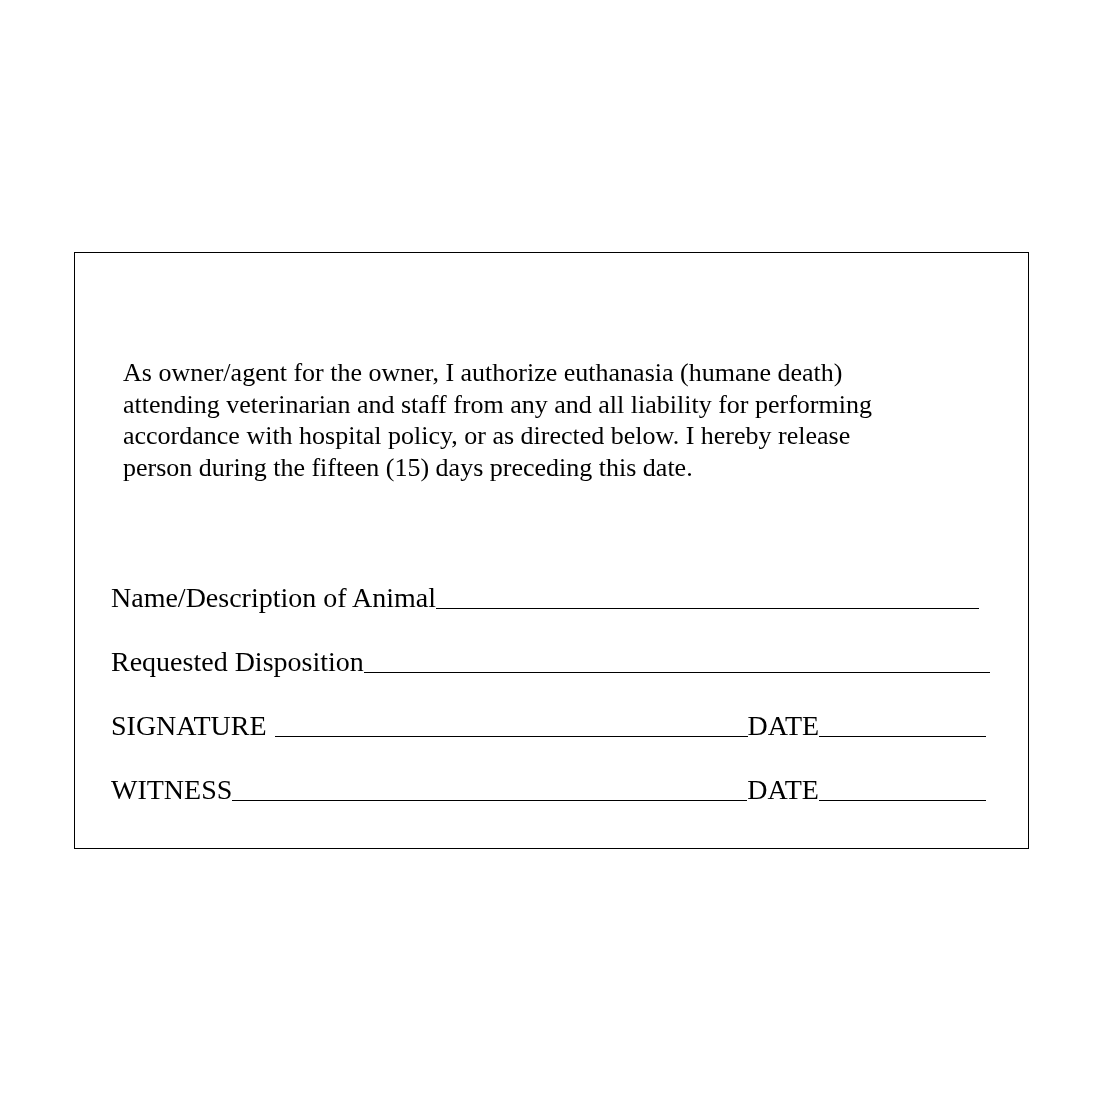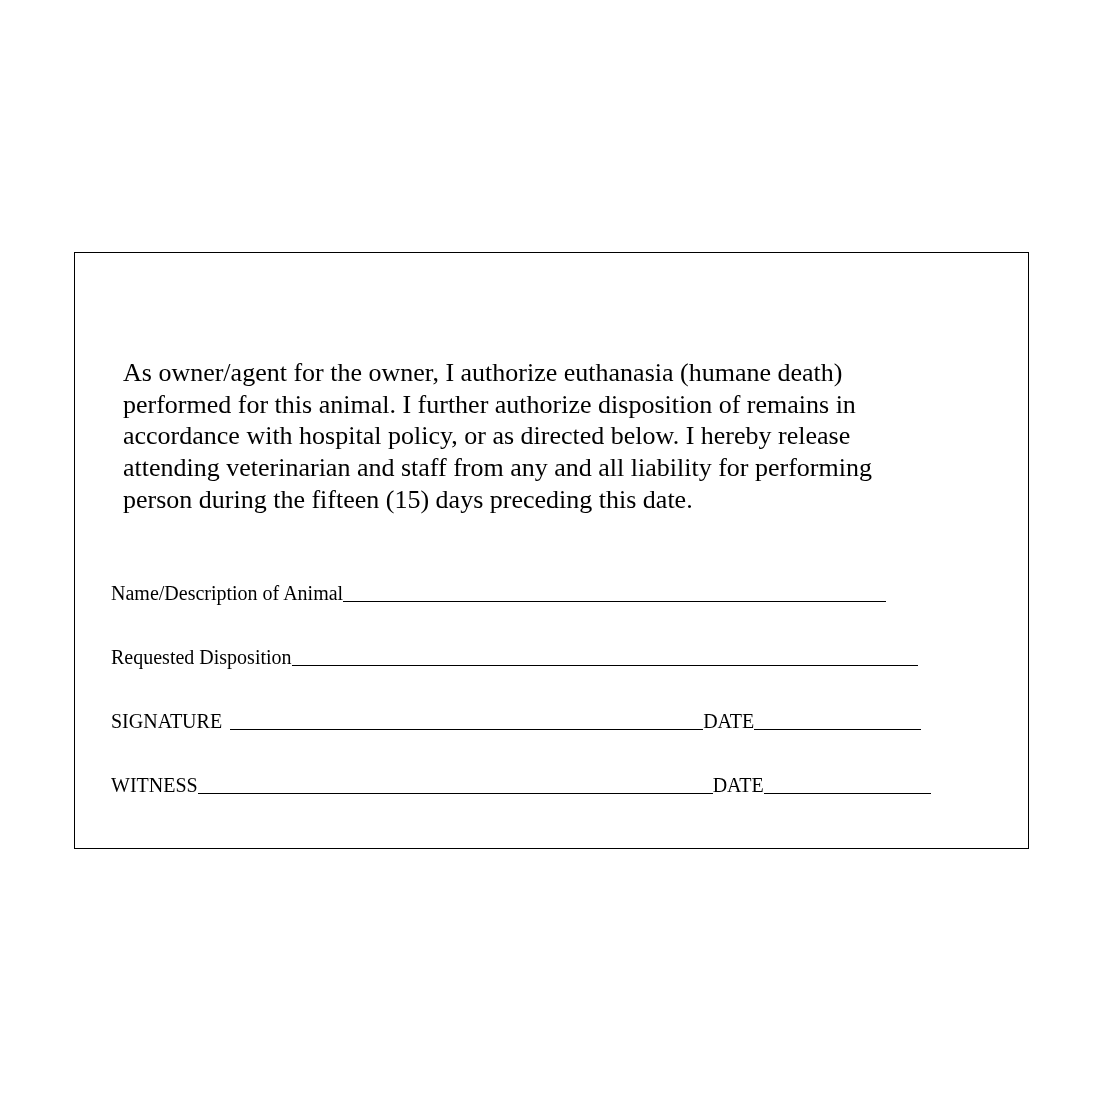--- a/index.html
+++ b/index.html
@@ -41,21 +41,21 @@
       top: 92px;
       width: 860px;
       font-size: 26px;
       line-height: 31.7px;
       margin: 12px;
     }
     .body-text span { display: block; white-space: nowrap; }
     .field-row {
       position: absolute;
       left: 36px;
-      font-size: 20px;
+      font-size: 28px;
       white-space: nowrap;
       display: flex;
       align-items: baseline;
     }
     .blank {
       display: inline-block;
       border-bottom: 1.3px solid #000000;
       height: 1px;
       position: relative;
       top: 2px;
@@ -65,23 +65,22 @@
     .row-signature { top: 457px; justify-content: flex-end; }
     .row-witness { top: 521px; justify-content: flex-end; }
   </style>
 </head>
 <body>
 
 <div class="card">
 
   <p class="body-text">
     <span>As owner/agent for the owner, I authorize euthanasia (humane death)</span>
-    <span>performed for this animal. I further authorize disposition of remains in</span>
+    <span>attending veterinarian and staff from any and all liability for performing</span>
     <span>accordance with hospital policy, or as directed below. I hereby release</span>
-    <span>attending veterinarian and staff from any and all liability for performing</span>
     <span>person during the fifteen (15) days preceding this date.</span>
   </p>
 
   <div class="field-row row-animal">
     <span>Name/Description of Animal</span>
     <span class="blank" style="width:543px"></span>
   </div>
 
   <div class="field-row row-disposition">
     <span>Requested Disposition</span>

